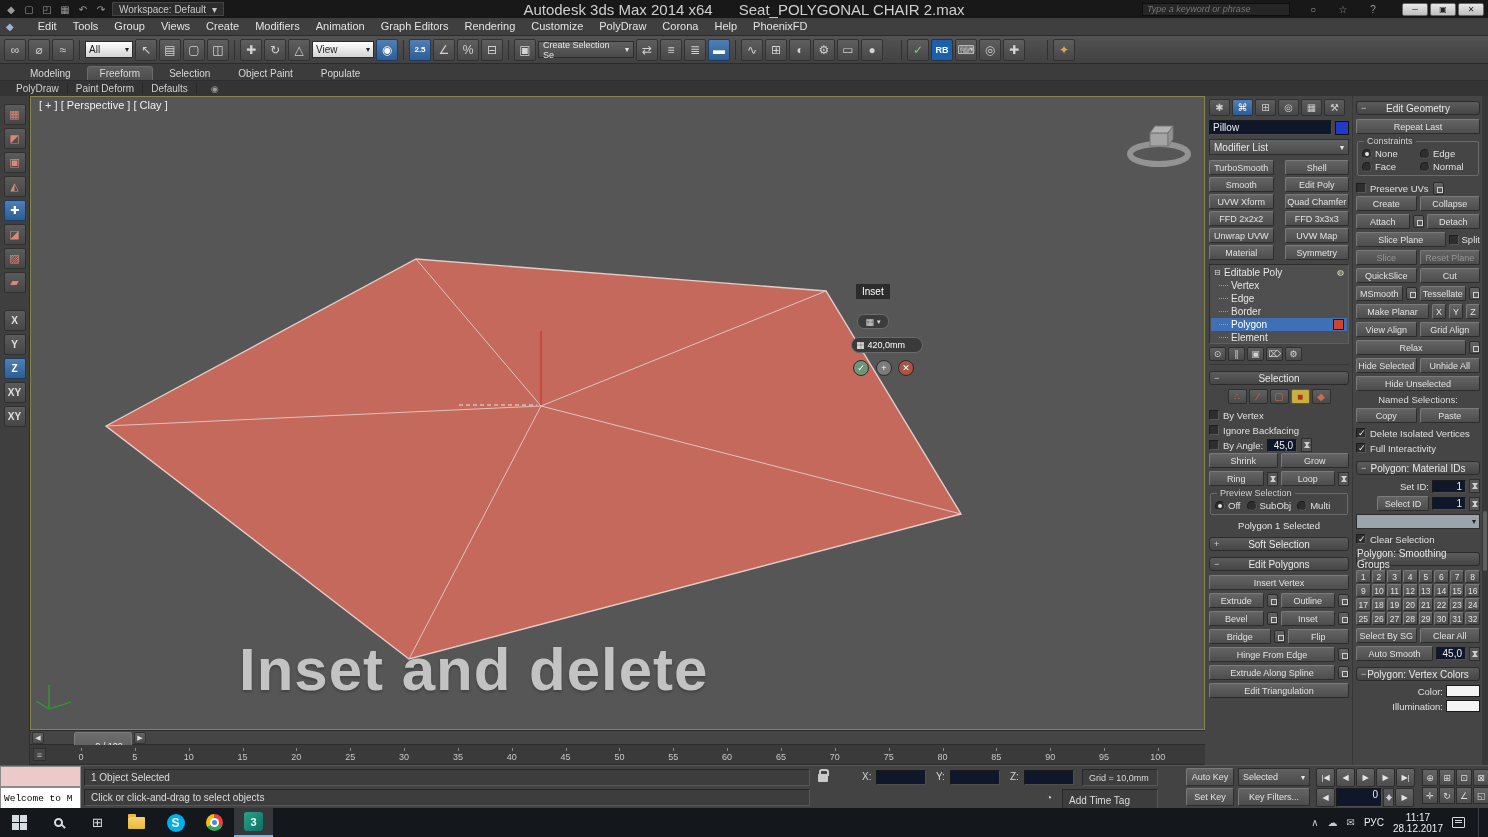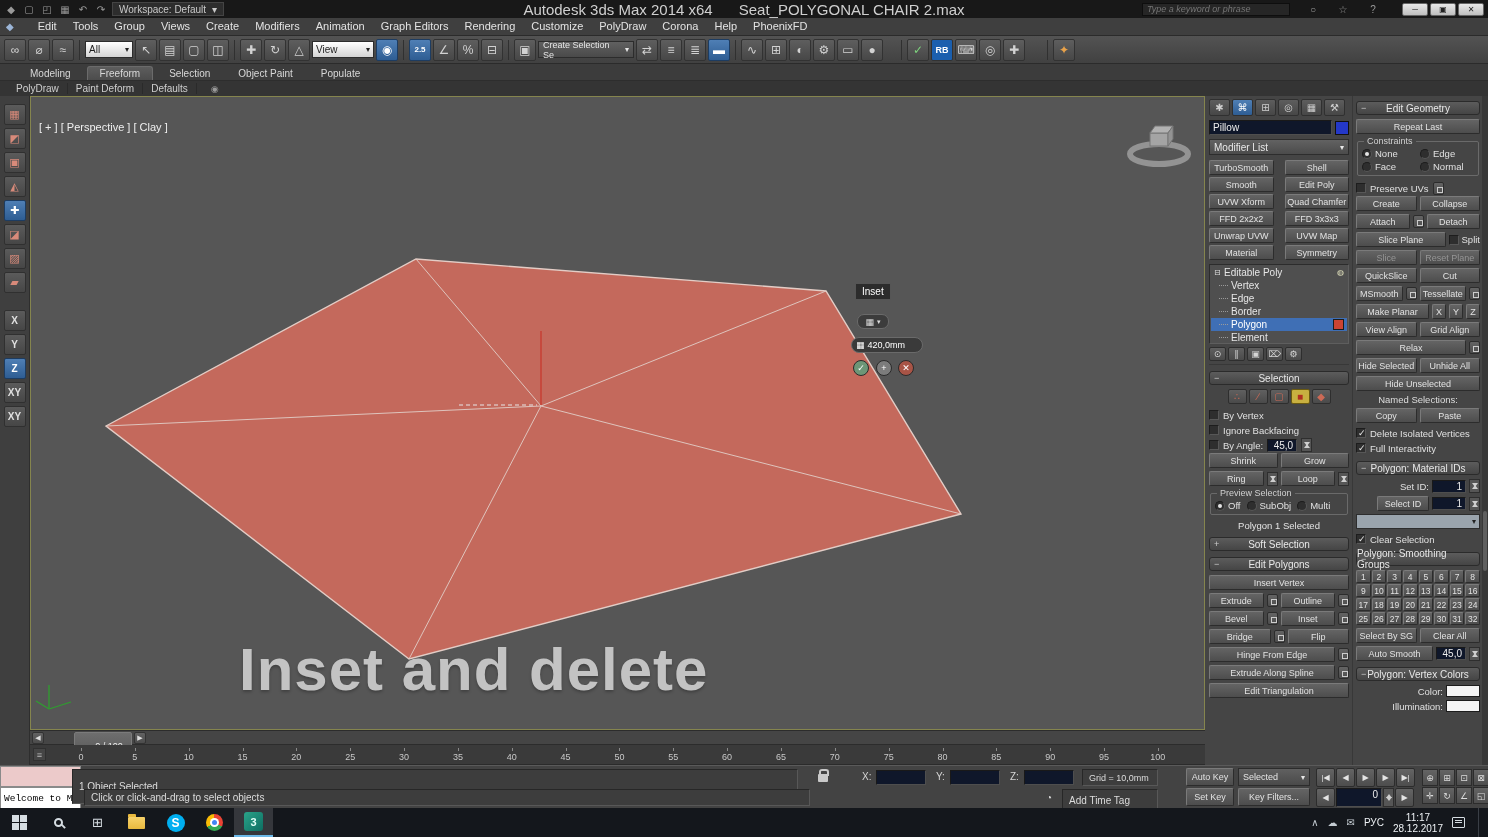--- a/index.html
+++ b/index.html
@@ -47,21 +47,21 @@
 .rcircle{color:#9a9a9a;font-size:9px;margin-left:10px;}
 
 
 .workarea{position:absolute;top:96px;left:0;height:669px;width:1488px;display:flex;background:#3c3c3c;}
 .left-toolbar{width:30px;background:#3f3f3f;border-right:1px solid #2e2e2e;display:flex;flex-direction:column;align-items:center;padding-top:8px;gap:3px;}
 .lt{width:22px;height:21px;background:linear-gradient(#5b5b5b,#464646);border:1px solid #303030;border-radius:2px;display:flex;align-items:center;justify-content:center;font-size:11px;color:#d88a7a;flex:none;}
 .lt.axis{color:#e0e0e0;font-size:10px;font-weight:bold;}
 .lt.active{background:linear-gradient(#4f7fb5,#2e5d93);color:#fff;border-color:#1d3c61;}
 .center-col{width:1175px;display:flex;flex-direction:column;}
 .viewport{position:relative;height:634px;background:#565656;border:1px solid #85854e;overflow:hidden;}
-.vp-label{position:absolute;top:24px;left:8px;color:#efefef;font-size:11px;z-index:5;}
+.vp-label{position:absolute;top:2px;left:8px;color:#efefef;font-size:11px;z-index:5;}
 .vp-svg{position:absolute;top:0;left:0;}
 .vp-overlay-text{position:absolute;left:208px;top:538px;font-size:60px;font-weight:bold;color:#c3c3c3;letter-spacing:1px;text-shadow:0 2px 3px rgba(0,0,0,.25);z-index:4;}
 
 .caddy-tip{position:absolute;left:824px;top:186px;background:#2c2c2c;border:1px solid #555;color:#fff;padding:2px 6px;font-size:10px;z-index:6;}
 .caddy-btn{position:absolute;left:826px;top:217px;width:32px;height:15px;background:#3c3c3c;border:1px solid #6a6a6a;border-radius:7px;color:#ddd;display:flex;align-items:center;justify-content:center;gap:3px;font-size:9px;z-index:6;}
 .caddy-btn .dd{font-size:7px;}
 .caddy-val{position:absolute;left:820px;top:240px;width:72px;height:16px;background:#3a3a3a;border:1px solid #6a6a6a;border-radius:8px;color:#fff;display:flex;align-items:center;gap:3px;padding:0 4px;font-size:9px;z-index:6;}
 .caddy-circ{position:absolute;top:263px;width:16px;height:16px;border-radius:50%;border:1px solid #2b2b2b;color:#fff;display:flex;align-items:center;justify-content:center;font-size:9px;z-index:6;}
 .c-ok{left:822px;background:#6d9677;}
 .c-add{left:845px;background:#7c7c7c;}
@@ -788,21 +788,21 @@
       <div class="vscroll">
           <div class="vthumb"></div>
         </div>
     </div>
   </div>
 
   <div class="statusbar">
     <div class="ml-top"></div>
     <div class="ml-bot">Welcome to M</div>
 
-    <div class="sunk" style="left:72px;top:3px;width:726px;height:35px">
+    <div class="sunk" style="left:84px;top:3px;width:726px;height:17px">
         <span>1 Object Selected</span>
       </div>
     <span class="lockico"></span>
     <span class="coordlab" style="left:862px">X:</span>
     <span class="fld coordfld" style="left:876px"></span>
     <span class="coordlab" style="left:936px">Y:</span>
     <span class="fld coordfld" style="left:950px"></span>
     <span class="coordlab" style="left:1010px">Z:</span>
     <span class="fld coordfld" style="left:1024px"></span>
     <div class="sunk" style="left:1082px;top:3px;width:76px;height:17px;font-size:9px">

